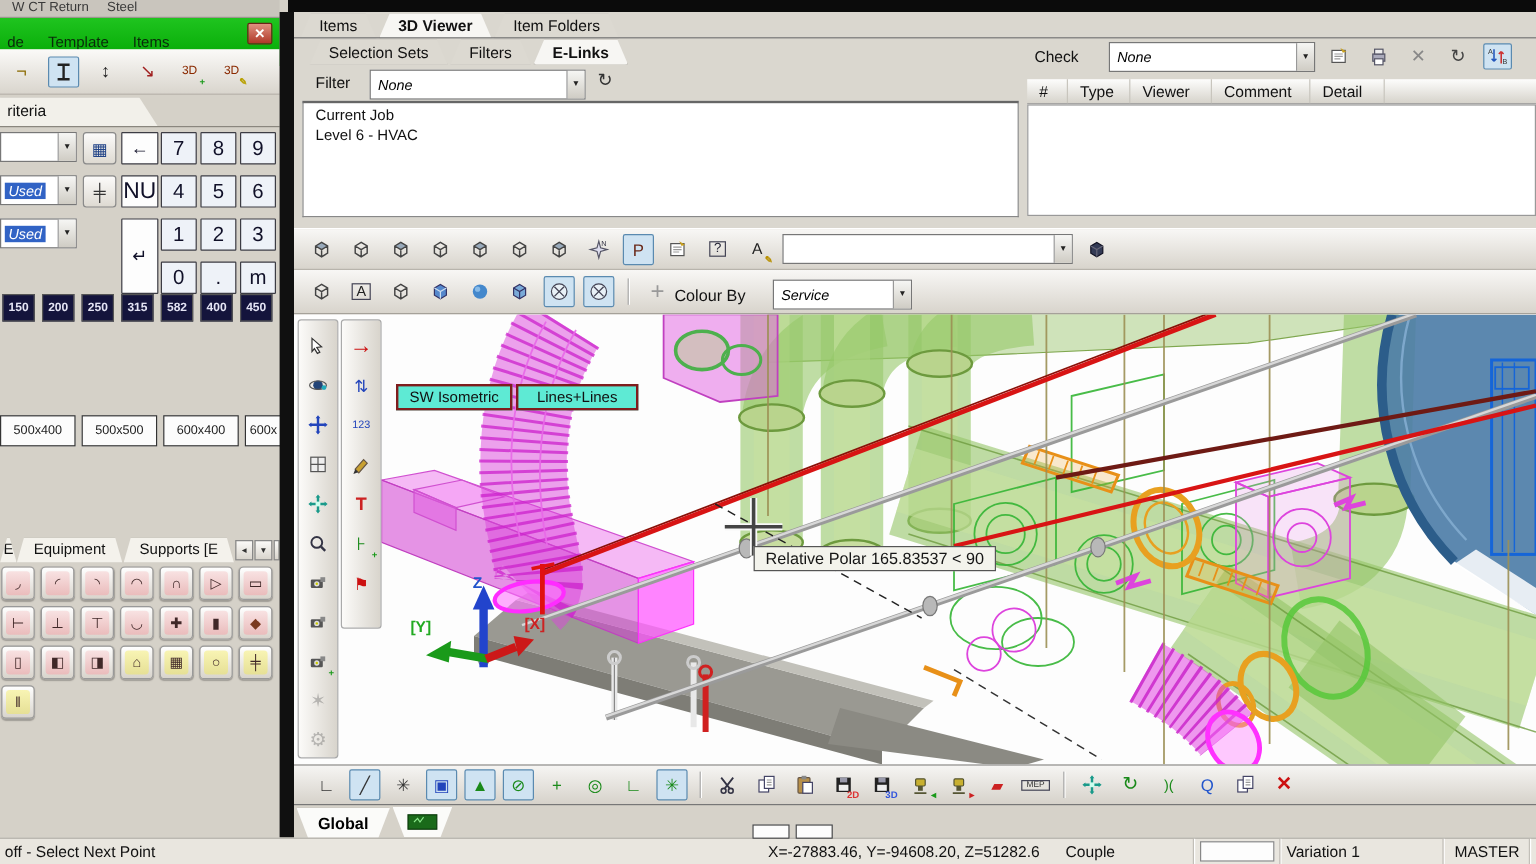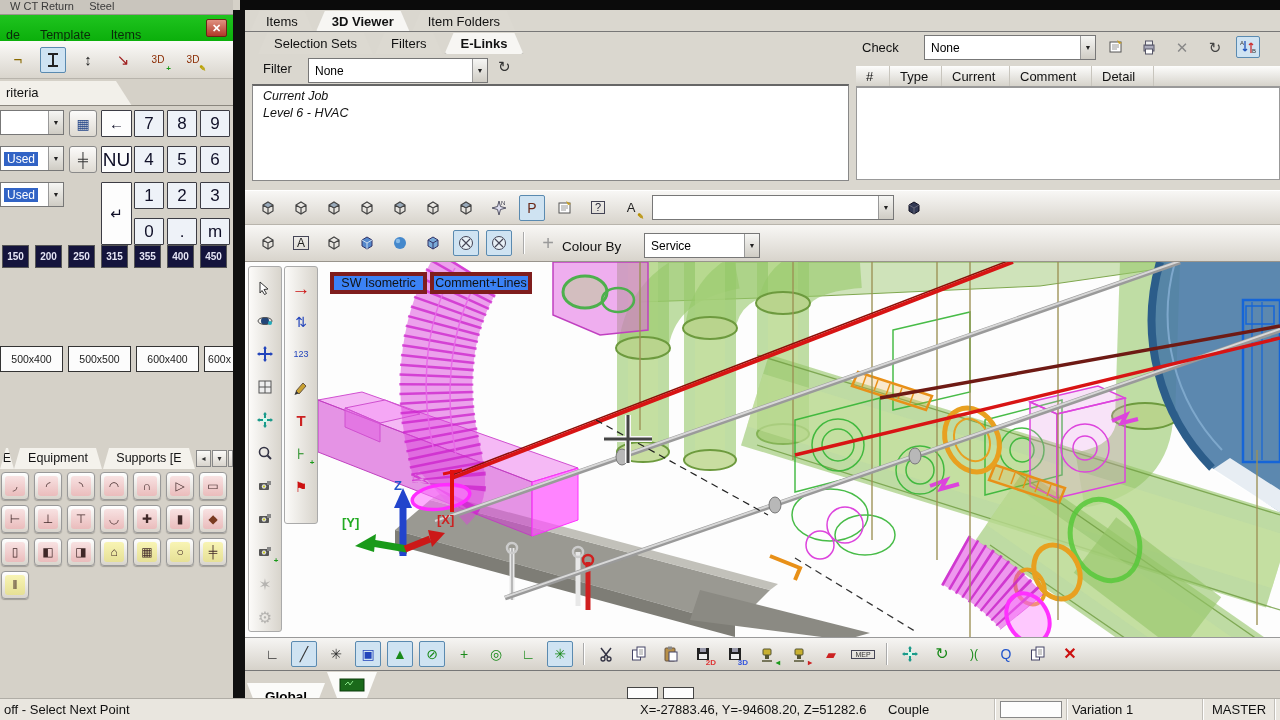--- a/index.html
+++ b/index.html
@@ -8,21 +8,21 @@
 .abs{position:absolute;}
 
 #lp-title{left:0;top:0;width:233px;height:15px;background:#c9c5bd;color:#3a3a3a;font-size:11px;padding-left:10px;border-bottom:1px solid #9a968e;white-space:pre;}
 #lp-menubar{left:0;top:15px;width:233px;height:40px;background:linear-gradient(#1fc41f,#00a400);display:flex;align-items:center;gap:20px;padding-left:6px;color:#0a2a0a;font-size:12.5px;}
 #lp-close{left:206px;top:19px;width:21px;height:18px;background:linear-gradient(#e09080,#b03828);border:1px solid #6a2418;border-radius:2px;color:#fff;font-size:11px;font-weight:bold;display:flex;align-items:center;justify-content:center;}
 #lp-toolbar{left:0;top:41px;width:233px;height:38px;background:linear-gradient(#fbfaf8,#d9d5cd);display:flex;align-items:center;gap:9px;padding-left:5px;border-bottom:1px solid #b8b4ac;}
 #lp-toolbar .tbtn{width:26px;height:26px;}
 #lp-criteria-tab{left:0;top:81px;width:132px;height:25px;background:#f2f0ea;clip-path:polygon(0 0,calc(100% - 16px) 0,100% 100%,0 100%);font-size:13px;color:#111;padding:4px 0 0 6px;filter:drop-shadow(0 0 1px rgba(0,0,0,.6));}
 #lp-tabline{left:0;top:105px;width:233px;height:1px;background:#8a867e;}
 .combo{position:absolute;background:#fff;border:1px solid #777;height:25px;font-size:12px;display:flex;align-items:center;}
-.combo .cval{flex:1;padding-left:3px;white-space:nowrap;overflow:hidden;}
+.combo .cval{flex:1;padding-left:3px;white-space:nowrap;overflow:hidden;font-style:italic;}
 .combo .selval{background:#3163c5;color:#fff;padding:0 3px;font-size:12px;}
 .combo .carr{width:15px;height:100%;background:linear-gradient(#f6f6f4,#cfccc4);border-left:1px solid #999;display:flex;align-items:center;justify-content:center;font-size:7px;color:#222;}
 .iconbtn{position:absolute;width:28px;height:27px;background:linear-gradient(#fcfbfa,#dedad2);border:1px solid #8a8a8a;border-radius:3px;display:flex;align-items:center;justify-content:center;font-size:14px;}
 #keypad-nav{left:101px;top:110px;width:31px;display:flex;flex-direction:column;gap:9px;}
 #keypad-nav .tbtn{width:31px;height:27px;background:#fdfdfd;}
 #keypad-digits{left:134px;top:110px;display:grid;grid-template-columns:repeat(3,30px);gap:9px 3px;}
 #keypad-digits .tbtn{width:30px;height:27px;background:#eef2f8;font-size:17px;}
 .keybtn{border:1.5px solid #3c3c44;border-radius:1px;display:flex;align-items:center;justify-content:center;color:#101028;}
 #dark1,#dark2{left:2px;display:flex;gap:6px;}
 #dark1 .tbtn,#dark2 .tbtn{width:27px;height:23px;background:#14143c;border:1px solid #555;color:#e4e4f4;font-size:10px;font-weight:bold;display:flex;align-items:center;justify-content:center;}
@@ -48,42 +48,42 @@
 #divider{left:233px;top:10px;width:12px;height:688px;background:#101010;}
 #main-bg{left:245px;top:10px;width:1035px;height:688px;background:#dad7cf;}
 .tabrow{position:absolute;display:flex;gap:2px;align-items:flex-end;}
 .tabrow .tab{background:#dcd9d1;clip-path:polygon(9px 0,calc(100% - 9px) 0,100% 100%,0 100%);padding:3px 16px 3px 16px;font-size:13px;color:#111;height:21px;filter:drop-shadow(0 0 1px rgba(0,0,0,.55));}
 .tabrow .tab.sel{background:#f7f6f3;font-weight:bold;border:none;}
 #tabline1{left:245px;top:31px;width:1035px;height:1px;background:#777;}
 #filter-label{left:263px;top:61px;font-size:13px;color:#111;}
 #filter-combo{left:308px;top:58px;width:180px;}
 #refresh1{left:498px;top:58px;font-size:15px;color:#333;}
 #joblist{left:252px;top:84px;width:597px;height:97px;background:#fff;border:1px solid #888;border-top:2px solid #666;font-size:12.5px;color:#111;}
-#joblist div{padding:3px 0 0 10px;font-style:italic;}
+#joblist div{padding:3px 0 0 10px;}
 #check-label{left:862px;top:40px;font-size:13px;color:#111;}
 #check-combo{left:924px;top:35px;width:172px;}
 #check-icons{left:1104px;top:36px;display:flex;gap:9px;align-items:center;}
 #check-icons .tbtn{width:24px;height:22px;}
 #colrow{left:856px;top:66px;width:424px;height:21px;background:linear-gradient(#fdfdfc,#d6d3cb);border-bottom:1px solid #999;display:flex;align-items:center;}
 #colrow .tbtn{justify-content:flex-start;padding-left:10px;font-size:13px;color:#111;border-right:1px solid #c8c5bd;height:100%;}
 #checklist{left:856px;top:87px;width:424px;height:93px;background:#fff;border:1px solid #999;}
 #toolbar1{left:245px;top:190px;width:1035px;height:35px;background:linear-gradient(#f8f7f5,#d8d4cc);border-top:1px solid #fff;border-bottom:1px solid #b8b4ac;display:flex;align-items:center;gap:7px;padding-left:10px;}
 #toolbar1 .tbtn,#toolbar2 .tbtn{width:26px;height:26px;}
 #tb1-combo{left:652px;top:195px;width:242px;}
 #tb1-cube{left:901px;top:195px;width:26px;height:26px;}
 #toolbar2{left:245px;top:225px;width:1035px;height:37px;background:linear-gradient(#f8f7f5,#d8d4cc);border-bottom:1px solid #98948c;display:flex;align-items:center;gap:7px;padding-left:10px;}
 #colourby-label{left:562px;top:239px;font-size:13.5px;color:#111;}
 #service-combo{left:644px;top:233px;width:116px;}
 #octagon-btn{left:766px;top:233px;width:28px;height:26px;}
 #viewport{left:245px;top:262px;width:1035px;height:375px;background:#fdfdfd;overflow:hidden;}
 .vtool{position:absolute;width:34px;background:linear-gradient(90deg,#fcfbf9,#d8d4cc);border:1px solid #aaa;border-radius:3px;display:flex;flex-direction:column;align-items:center;gap:6px;padding-top:8px;}
 .vtool .tbtn{width:27px;height:27px;}
 #vt1{left:3px;top:4px;height:366px;}
 #vt2{left:39px;top:4px;height:258px;}
-.viewbtn{position:absolute;background:#3b82f6;border:4px solid #7f1d1d;font-size:12.5px;color:#111;display:flex;align-items:center;justify-content:center;}
+.viewbtn{position:absolute;background:#5eead4;border:2px solid #7f1d1d;font-size:12.5px;color:#111;display:flex;align-items:center;justify-content:center;margin-top:48px;}
 #tooltip{position:absolute;left:383px;top:193px;background:#f3f3ec;border:1px solid #555;font-size:13.5px;color:#151515;padding:2px 9px;white-space:nowrap;}
 .axlbl{position:absolute;font-weight:bold;font-size:13px;}
 #snapbar{left:245px;top:637px;width:1035px;height:33px;background:linear-gradient(#f6f5f3,#d6d2ca);border-top:1px solid #999;display:flex;align-items:center;gap:6px;padding-left:14px;}
 #snapbar .tbtn{width:26px;height:26px;font-size:14px;}
 #globalrow{left:245px;top:670px;width:1035px;height:28px;background:#d6d2c9;border-top:1px solid #777;}
 .gtab{position:absolute;clip-path:polygon(0 0,100% 0,calc(100% - 10px) 100%,10px 100%);background:#fbfbf9;filter:drop-shadow(0 0 1px rgba(0,0,0,.7));display:flex;align-items:center;justify-content:center;}
 #statusbar{left:0;top:698px;width:1280px;height:36px;background:#e9e6df;border-top:1px solid #b0ada6;font-size:13px;color:#111;padding-left:47px;}
 .sbtext{position:absolute;top:3px;white-space:nowrap;}
 .sbsep{position:absolute;top:0;width:1px;height:22px;background:#c2bfb8;box-shadow:1px 0 0 #fff;}
 .minibox{position:absolute;width:31px;height:12px;background:#fdfdfd;border:1px solid #444;}
@@ -203,21 +203,21 @@
       <div class="tbtn">
         <span class="g">200</span>
       </div>
       <div class="tbtn">
         <span class="g">250</span>
       </div>
       <div class="tbtn">
         <span class="g">315</span>
       </div>
       <div class="tbtn">
-        <span class="g">355</span>
+        <span class="g">582</span>
       </div>
       <div class="tbtn">
         <span class="g">400</span>
       </div>
       <div class="tbtn">
         <span class="g">450</span>
       </div>
     </div>
   <div class="abs rectrow" style="top:346px;">
       <div class="tbtn">
@@ -368,21 +368,21 @@
           <path d="M6 3v10M6 13l-2-2M6 13l2-2" stroke="#2255bb" fill="none" stroke-width="1.3"></path>
           <path d="M12 15V5M12 5l-2 2M12 5l2 2" stroke="#cc3333" fill="none" stroke-width="1.3"></path>
           <text x="1" y="7" font-size="6" fill="#333">A</text>
           <text x="13" y="15" font-size="6" fill="#333">B</text>
         </svg>
       </div>
     </div>
   <div class="abs" id="colrow">
       <div class="tbtn tab" style="width: 34px;">#</div>
       <div class="tbtn tab" style="width: 52px;">Type</div>
-      <div class="tbtn tab" style="width: 68px;">Current</div>
+      <div class="tbtn tab" style="width: 68px;">Viewer</div>
       <div class="tbtn tab" style="width: 82px;">Comment</div>
       <div class="tbtn tab" style="width: 62px;">Detail</div>
     </div>
   <div class="abs" id="checklist"></div>
 
   <div class="abs" id="toolbar1">
       <div class="tbtn">
         <svg class="ic" viewBox="0 0 18 18">
           <path d="M4 6 9 3l5 3-5 3z" fill="#99aabb"></path>
           <path d="M4 6 9 3l5 3v6l-5 3-5-3z M4 6l5 3 5-3 M9 9v6" fill="none" stroke="#444" stroke-width="1.2"></path>
@@ -782,21 +782,22 @@
       </g>
 
       <g>
         <line x1="604" y1="439" x2="652" y2="439" stroke="#f8f8f8" stroke-width="6"></line>
         <line x1="628" y1="415" x2="628" y2="463" stroke="#f8f8f8" stroke-width="6"></line>
         <line x1="604" y1="439" x2="652" y2="439" stroke="#444" stroke-width="3"></line>
         <line x1="628" y1="415" x2="628" y2="463" stroke="#444" stroke-width="3"></line>
       </g>
     </svg>
     <div class="viewbtn" style="left:85px;top:10px;width:97px;height:22px;">SW Isometric</div>
-    <div class="viewbtn" style="left:185px;top:10px;width:102px;height:22px;">Comment+Lines</div>
+    <div class="viewbtn" style="left:185px;top:10px;width:102px;height:22px;">Lines+Lines</div>
+    <div id="tooltip">Relative Polar  165.83537 &lt; 90</div>
     <span class="axlbl" style="left:149px;top:216px;color:#2255cc;">Z</span>
     <span class="axlbl" style="left:97px;top:253px;color:#22aa22;">[Y]</span>
     <span class="axlbl" style="left:192px;top:250px;color:#cc2222;">[X]</span>
   </div>
 
   <div class="abs" id="snapbar">
       <div class="tbtn">
         <span class="g" style="color: rgb(51, 51, 51);">∟</span>
       </div>
       <div class="tbtn sel">
@@ -909,21 +910,21 @@
           <rect x="7" y="2" width="8" height="10" fill="#fff" stroke="#446"></rect>
           <path d="M9 5h4M9 7h4M9 9h4" stroke="#999"></path>
         </svg>
       </div>
       <div class="tbtn">
         <span class="g" style="color: rgb(204, 17, 17); font-size: 16px; font-weight: bold;">✕</span>
       </div>
     </div>
 
   <div class="abs" id="globalrow">
-    <div class="gtab" style="left:2px;top:12px;width:78px;height:26px;font-weight:bold;font-size:13.5px;">Global</div>
+    <div class="gtab" style="left:2px;top:2px;width:78px;height:26px;font-weight:bold;font-size:13.5px;">Global</div>
     <div class="gtab" style="left:82px;top:1px;width:50px;height:26px;">
       <svg width="26" height="14">
           <rect x="1" y="1" width="24" height="12" fill="#1a6a1a" stroke="#0a3a0a"></rect>
           <path d="M6 7l3-3 2 3 3-4" stroke="#8ae88a" fill="none"></path>
         </svg>
     </div>
   </div>
 
   <div class="abs" id="statusbar">
     <span class="sbtext" style="left:4px;">off - Select Next Point</span>

